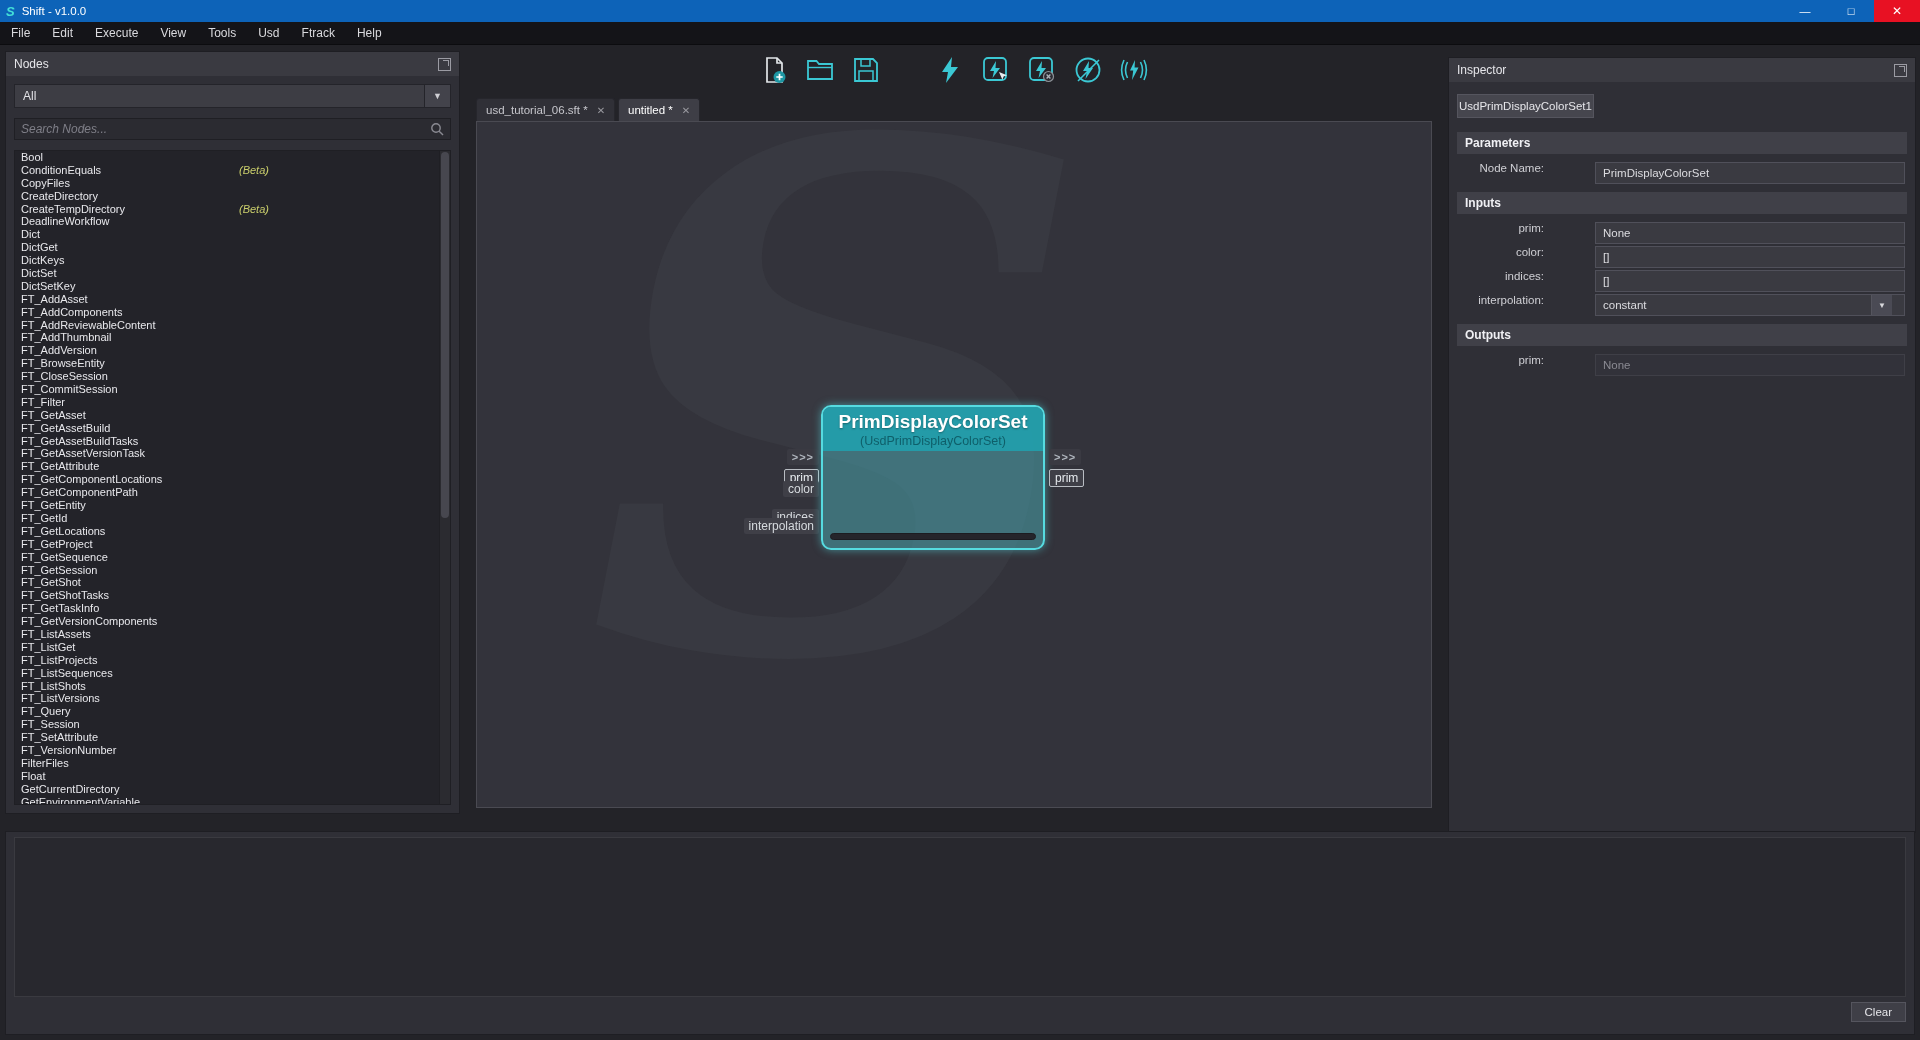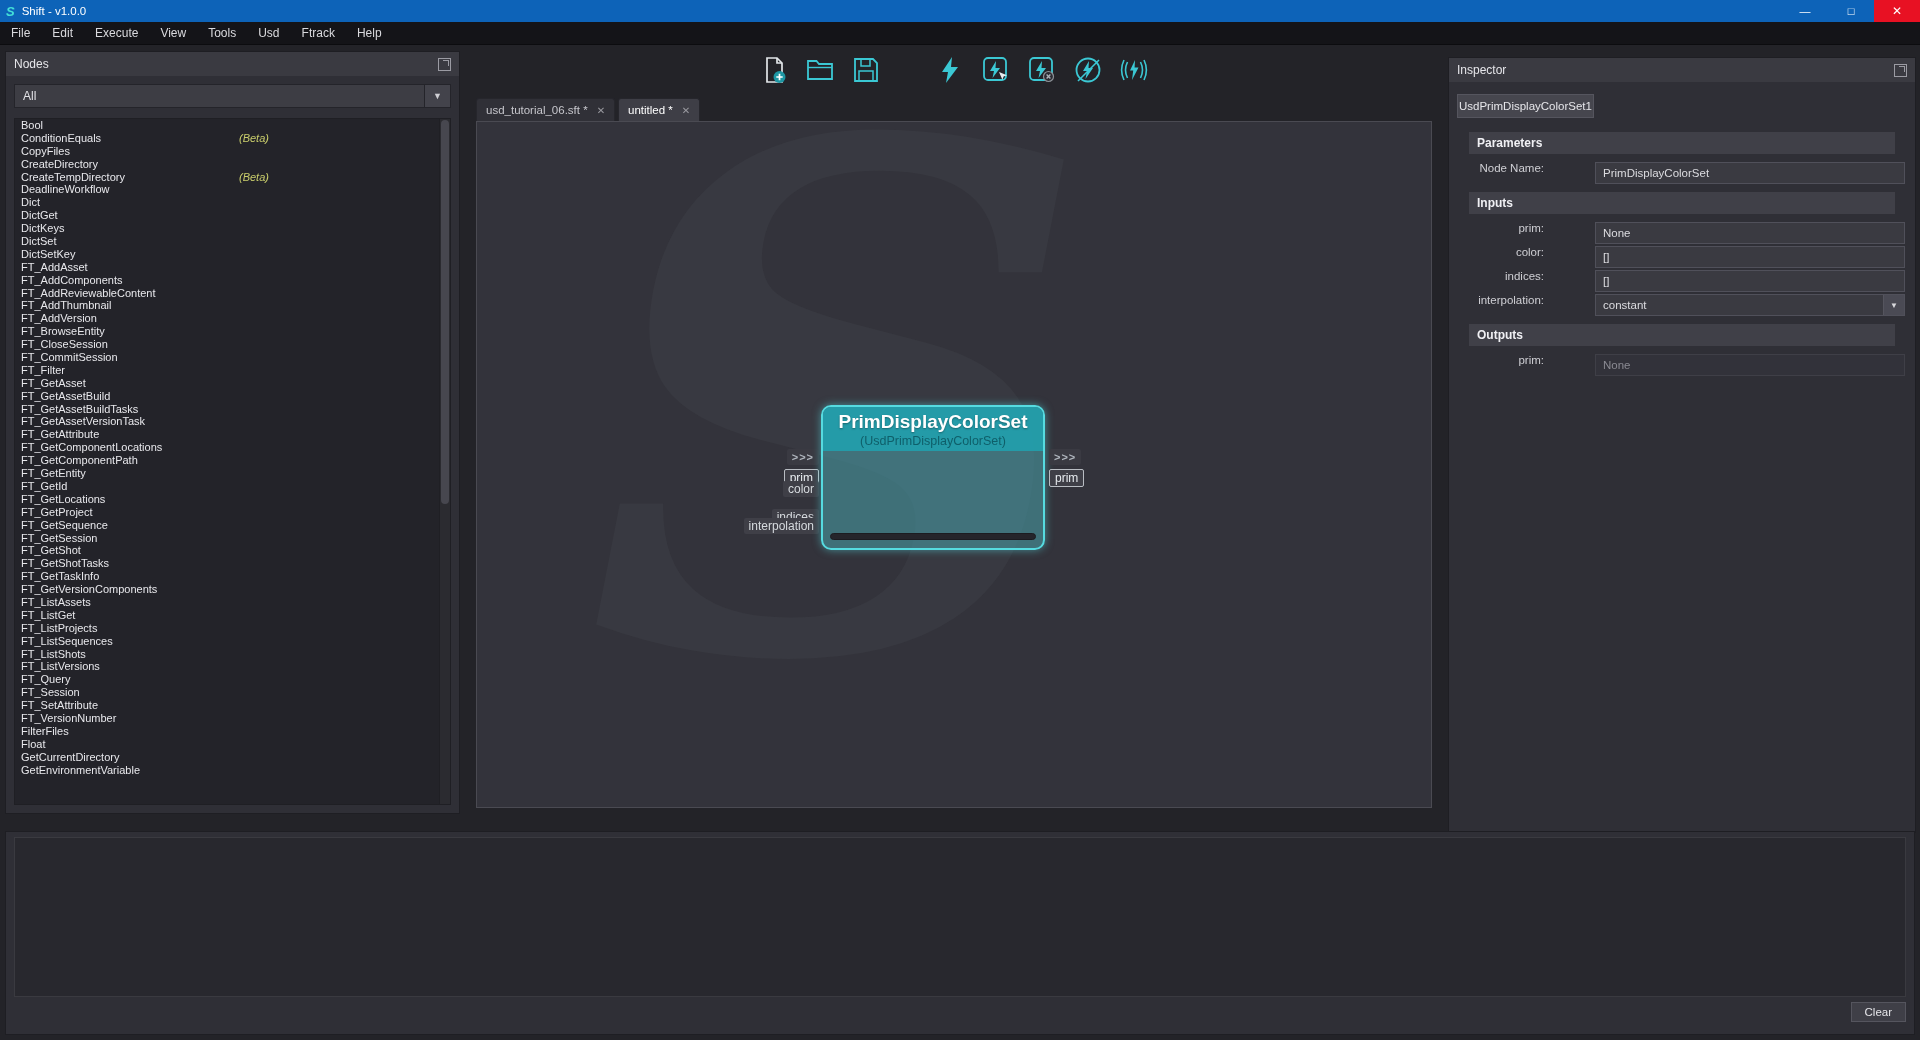--- a/index.html
+++ b/index.html
@@ -61,26 +61,26 @@
   .left-ports{position:absolute;right:226px;top:0;width:140px;height:145px;}
   .right-ports{position:absolute;left:226px;top:0;width:80px;height:145px;}
   .port{position:absolute;font-size:12px;line-height:14px;padding:1px 5px;border-radius:2px;white-space:nowrap;background:#3f3f47;color:#d6dade;}
   .left-ports .port{right:0;}
   .right-ports .port{left:2px;}
   .port.flow{background:#3a3a42;color:#b0b6be;font-weight:bold;font-size:11px;letter-spacing:1px;}
   .port.data-bordered{border:1px solid #b9bdc3;color:#e6eaee;}
   
   .inspector-panel{left:1448px;top:57px;width:468px;height:776px;}
   .insp-badge{align-self:flex-start;margin:12px 8px 2px;padding:5px 1px;background:#46464e;border:1px solid #55555e;font-size:11.5px;color:#e6e6ea;}
-  .section-bar{margin:14px 20px 0;height:22px;background:#404048;display:flex;align-items:center;padding-left:8px;font-weight:bold;font-size:12px;color:#f0f0f4;flex:0 0 auto;}
+  .section-bar{margin:14px 8px 0;height:22px;background:#404048;display:flex;align-items:center;padding-left:8px;font-weight:bold;font-size:12px;color:#f0f0f4;flex:0 0 auto;}
   .insp-row{display:flex;align-items:flex-start;margin:8px 10px 0;height:16px;flex:0 0 auto;gap:44px;}
   .insp-label{width:92px;text-align:right;padding-right:7px;font-size:11.5px;color:#cfcfd4;flex:0 0 auto;}
   .insp-field{flex:1;height:22px;background:#3a3a41;border:1px solid #50505a;display:flex;align-items:center;padding:0 7px;font-size:11.5px;color:#dcdce0;overflow:hidden;}
   .insp-field.readonly{background:#32323a;border-color:#3f3f47;color:#8a8a92;}
-  .insp-field.dropdown{padding-right:0;}
+  .insp-field.dropdown{padding-right:12px;}
   .dd-btn{margin-left:auto;width:21px;height:100%;background:#4a4a54;border-left:1px solid #55555e;display:flex;align-items:center;justify-content:center;font-size:8px;color:#d8d8dc;}
   
   .logger-panel{left:5px;top:831px;width:1910px;height:204px;}
   .logger-content{margin:5px 8px 0;flex:1;background:#28282e;border:1px solid #3a3a40;}
   .logger-footer{display:flex;justify-content:flex-end;padding:5px 8px 12px;flex:0 0 auto;}
   .clear-btn{background:#3f3f47;border:1px solid #55555e;color:#e6e6ea;font-size:11.5px;padding:3px 13px;font-family:inherit;}
 </style>
 </head>
 <body>
 
@@ -107,20 +107,27 @@
 
 <div class="panel nodes-panel">
   <div class="panel-header">
     <span class="ph-title">Nodes</span>
     <span class="float-icon"></span>
   </div>
   <div class="filter-dd">
     <span>All</span>
     <span class="dd-arrow">▼</span>
   </div>
+  <div class="search-box">
+    <input type="text" placeholder="Search Nodes..." style="">
+    <svg width="14" height="14" viewBox="0 0 14 14">
+      <circle cx="6" cy="6" r="4.2" fill="none" stroke="#8a8a92" stroke-width="1.4"></circle>
+      <path d="M9.2 9.2 L13 13" stroke="#8a8a92" stroke-width="1.4"></path>
+    </svg>
+  </div>
   <div class="node-list" id="node-list">
     <div class="vscrollbar">
       <div class="vthumb"></div>
     </div>
   <div class="list-row">
         <span class="list-label">Bool</span>
       </div>
       <div class="list-row">
         <span class="list-label">ConditionEquals</span>
         <span class="beta">(Beta)</span>

